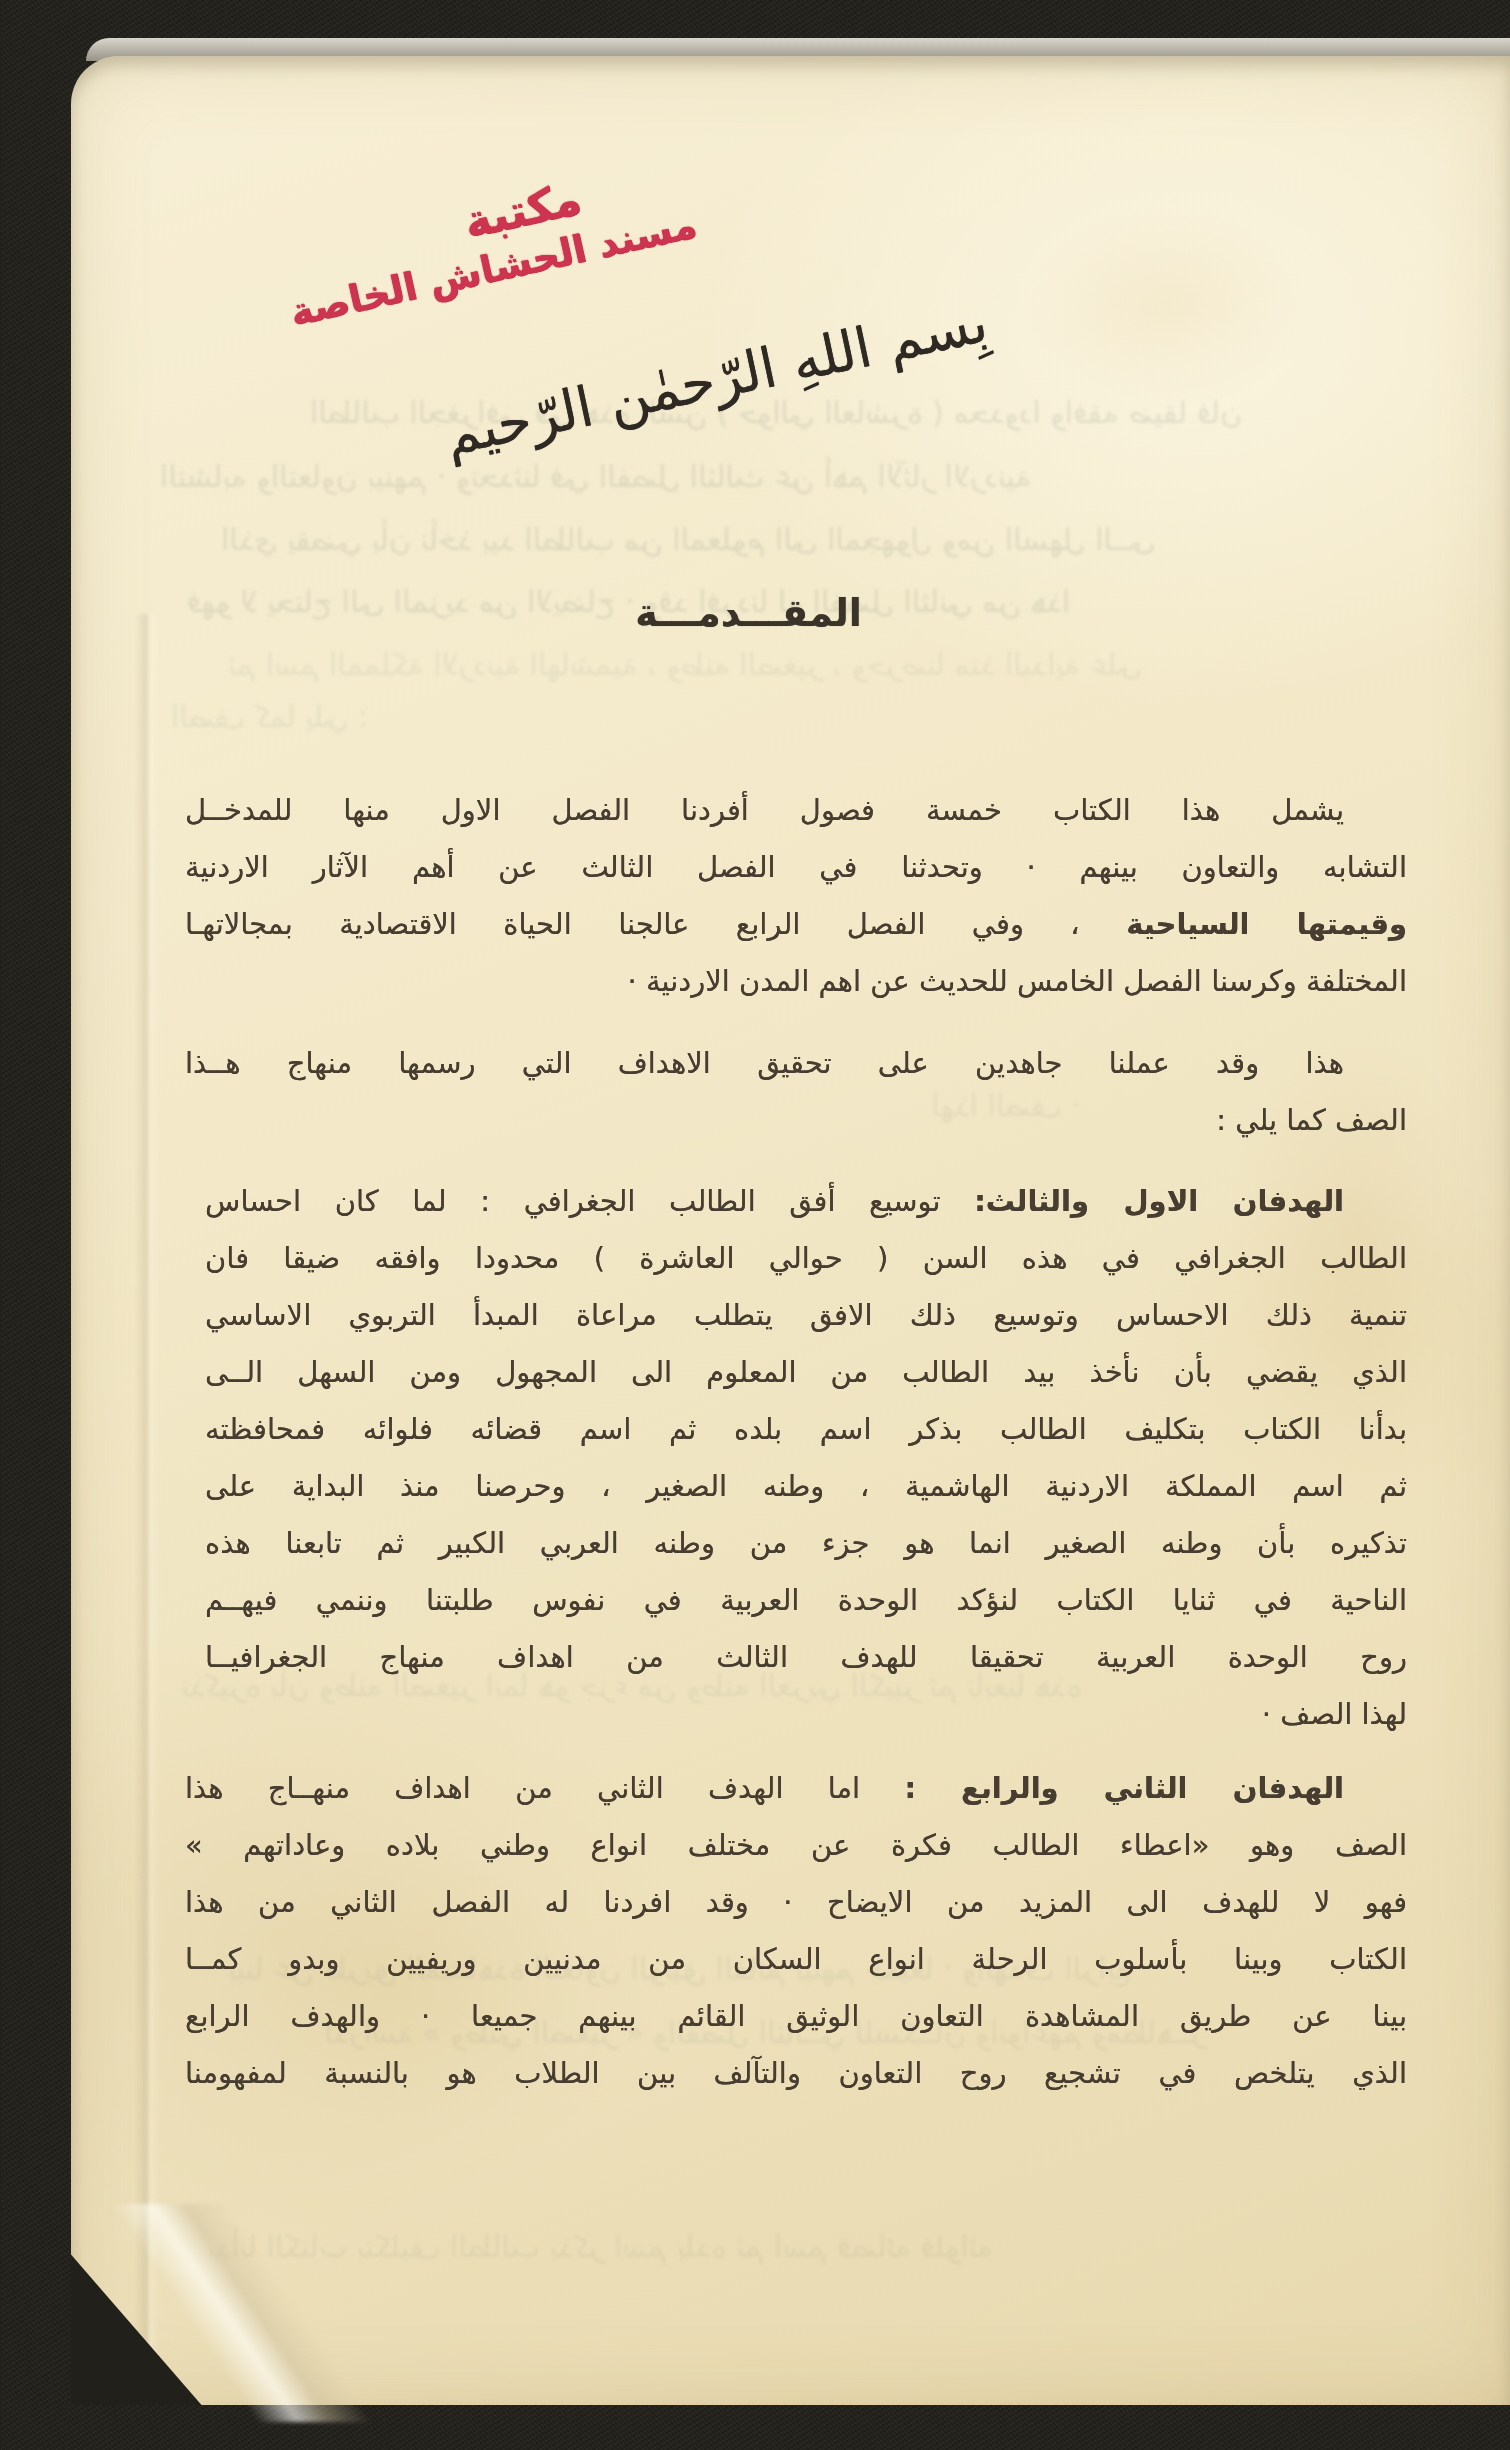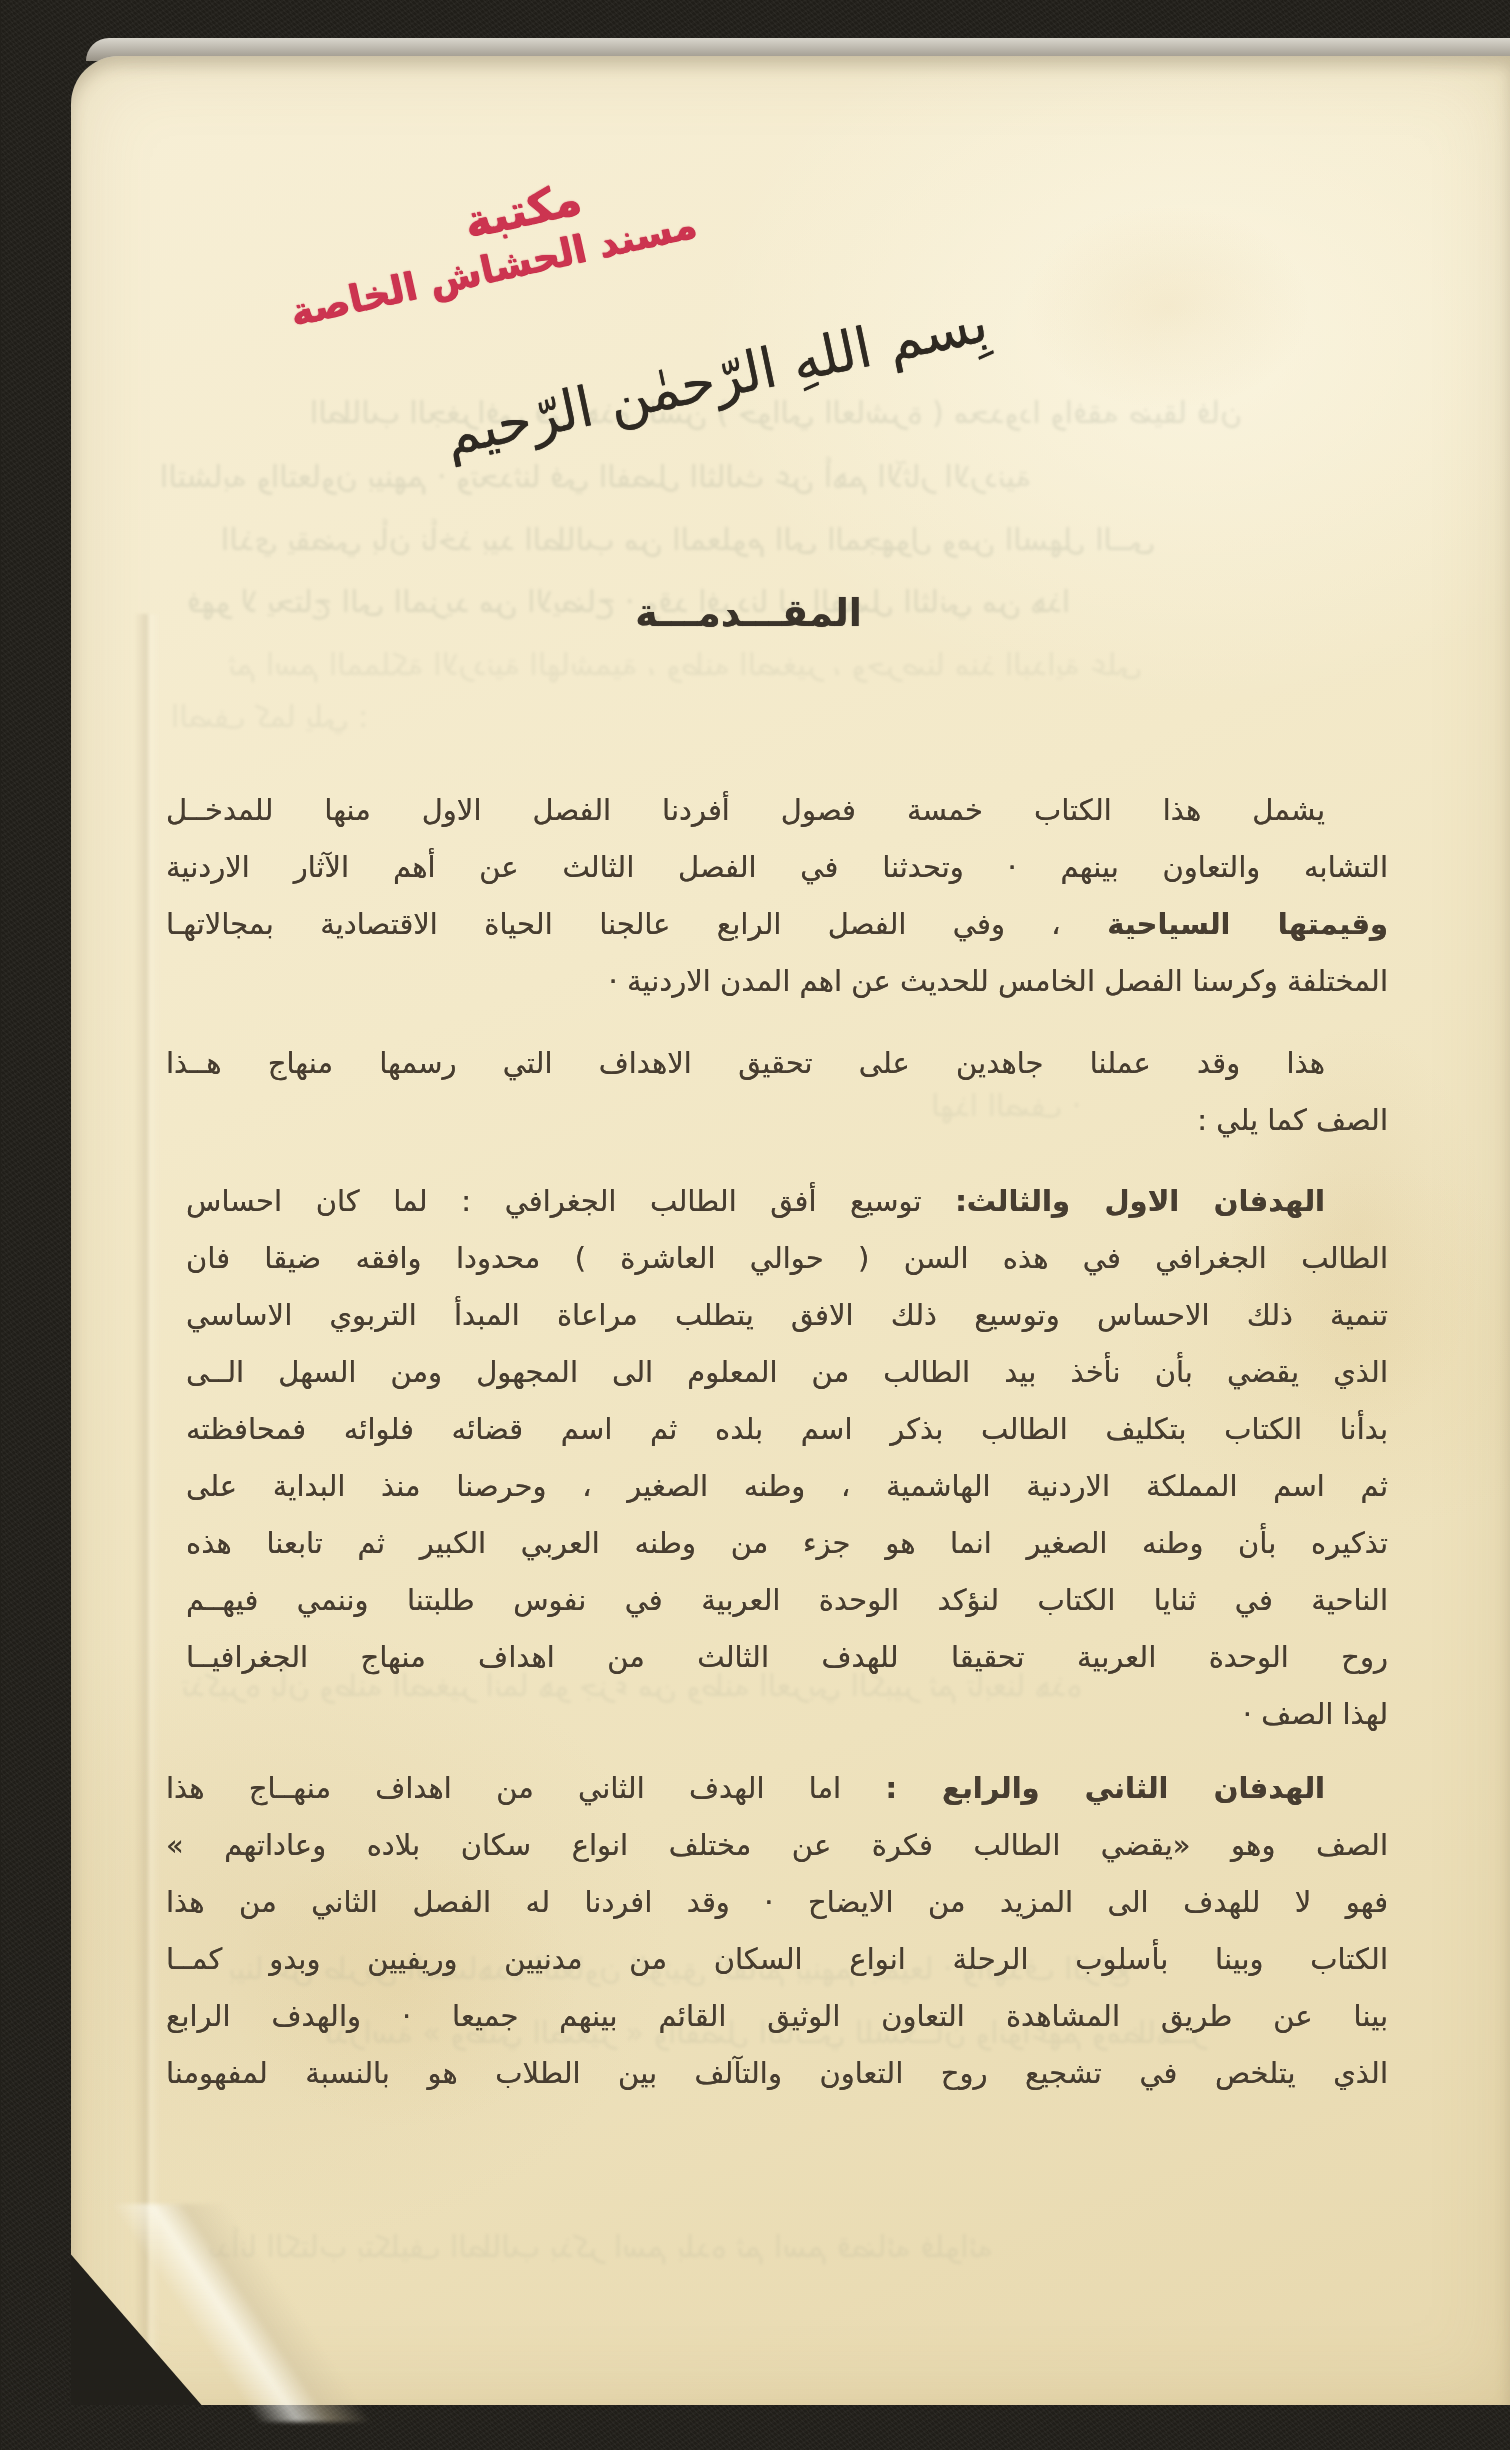--- a/index.html
+++ b/index.html
@@ -62,21 +62,21 @@
     text-shadow:0 0 0.7px rgba(40,34,26,.9);
   }
 
   .heading{
     position:absolute;left:182px;top:591px;width:1133px;
     text-align:center;font-size:38px;font-weight:bold;color:#3a332a;
     text-shadow:0 0 0.7px rgba(50,42,32,.8);
   }
 
   .bodytext{
-    position:absolute;left:166px;top:782px;width:1222px;
+    position:absolute;left:185px;top:782px;width:1222px;
     direction:rtl;color:#473d30;font-size:29px;
     text-shadow:0 0 0.5px rgba(60,50,38,.85);
   }
   .para{margin:0 0 24.6px 0;}
   .para.p3{margin-bottom:16.4px;margin-left:20px;}
   .line{
     height:57px;line-height:57px;
     text-align:justify;text-align-last:justify;
   }
   .line.first{padding-right:63px;}
@@ -150,21 +150,21 @@
     <div class="line">بدأنا الكتاب بتكليف الطالب بذكر اسم بلده ثم اسم قضائه فلوائه فمحافظته</div>
     <div class="line">ثم اسم المملكة الاردنية الهاشمية ، وطنه الصغير ، وحرصنا منذ البداية على</div>
     <div class="line">تذكيره بأن وطنه الصغير انما هو جزء من وطنه العربي الكبير ثم تابعنا هذه</div>
     <div class="line">الناحية في ثنايا الكتاب لنؤكد الوحدة العربية في نفوس طلبتنا وننمي فيهــم</div>
     <div class="line">روح الوحدة العربية تحقيقا للهدف الثالث من اهداف منهاج الجغرافيــا</div>
     <div class="line end">لهذا الصف ·</div>
   </div>
 
   <div class="para p4">
     <div class="line first"><span class="b">الهدفان الثاني والرابع :</span><span> اما الهدف الثاني من اهداف منهــاج هذا</span></div>
-    <div class="line">الصف وهو «يقضي الطالب فكرة عن مختلف انواع سكان بلاده وعاداتهم »</div>
+    <div class="line">الصف وهو «اعطاء الطالب فكرة عن مختلف انواع وطني بلاده وعاداتهم »</div>
     <div class="line">فهو لا للهدف الى المزيد من الايضاح · وقد افردنا له الفصل الثاني من هذا</div>
     <div class="line">الكتاب وبينا بأسلوب الرحلة انواع السكان من مدنيين وريفيين وبدو كمــا</div>
     <div class="line">بينا عن طريق المشاهدة التعاون الوثيق القائم بينهم جميعا · والهدف الرابع</div>
     <div class="line">الذي يتلخص في تشجيع روح التعاون والتآلف بين الطلاب هو بالنسبة لمفهومنا</div>
   </div>
 
 </div>
 
 <div class="fold-highlight"></div>
 <div class="corner-cut"></div>

